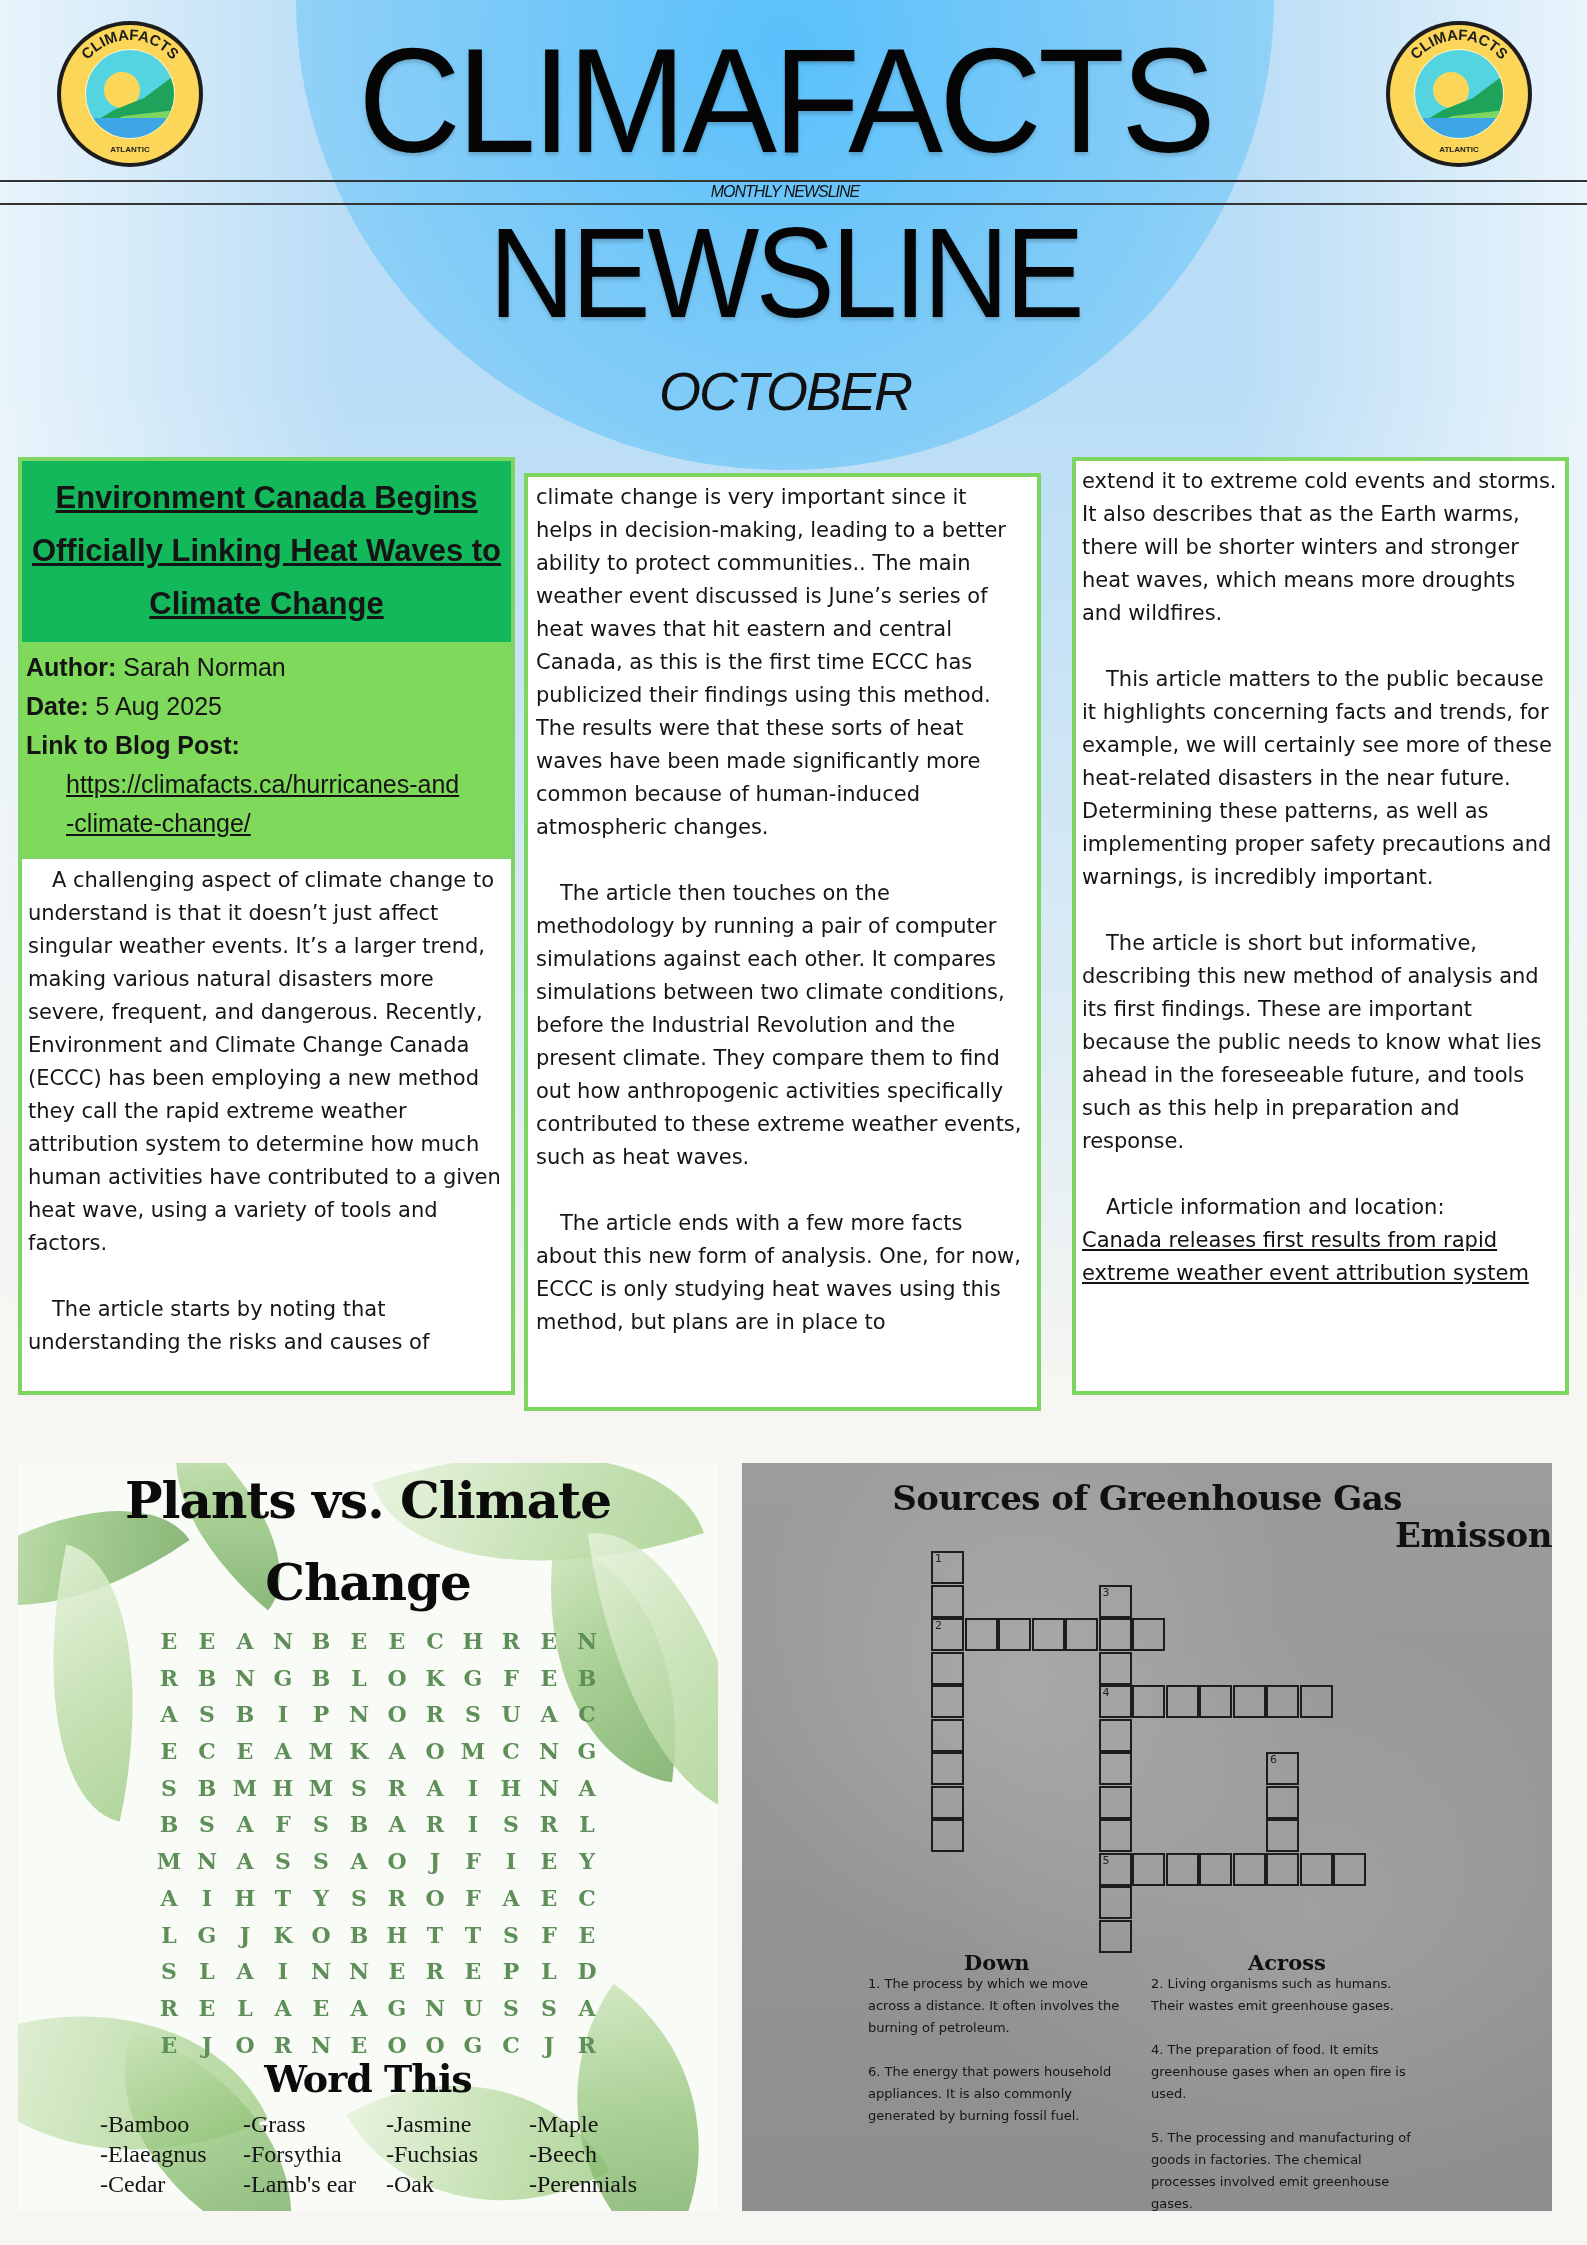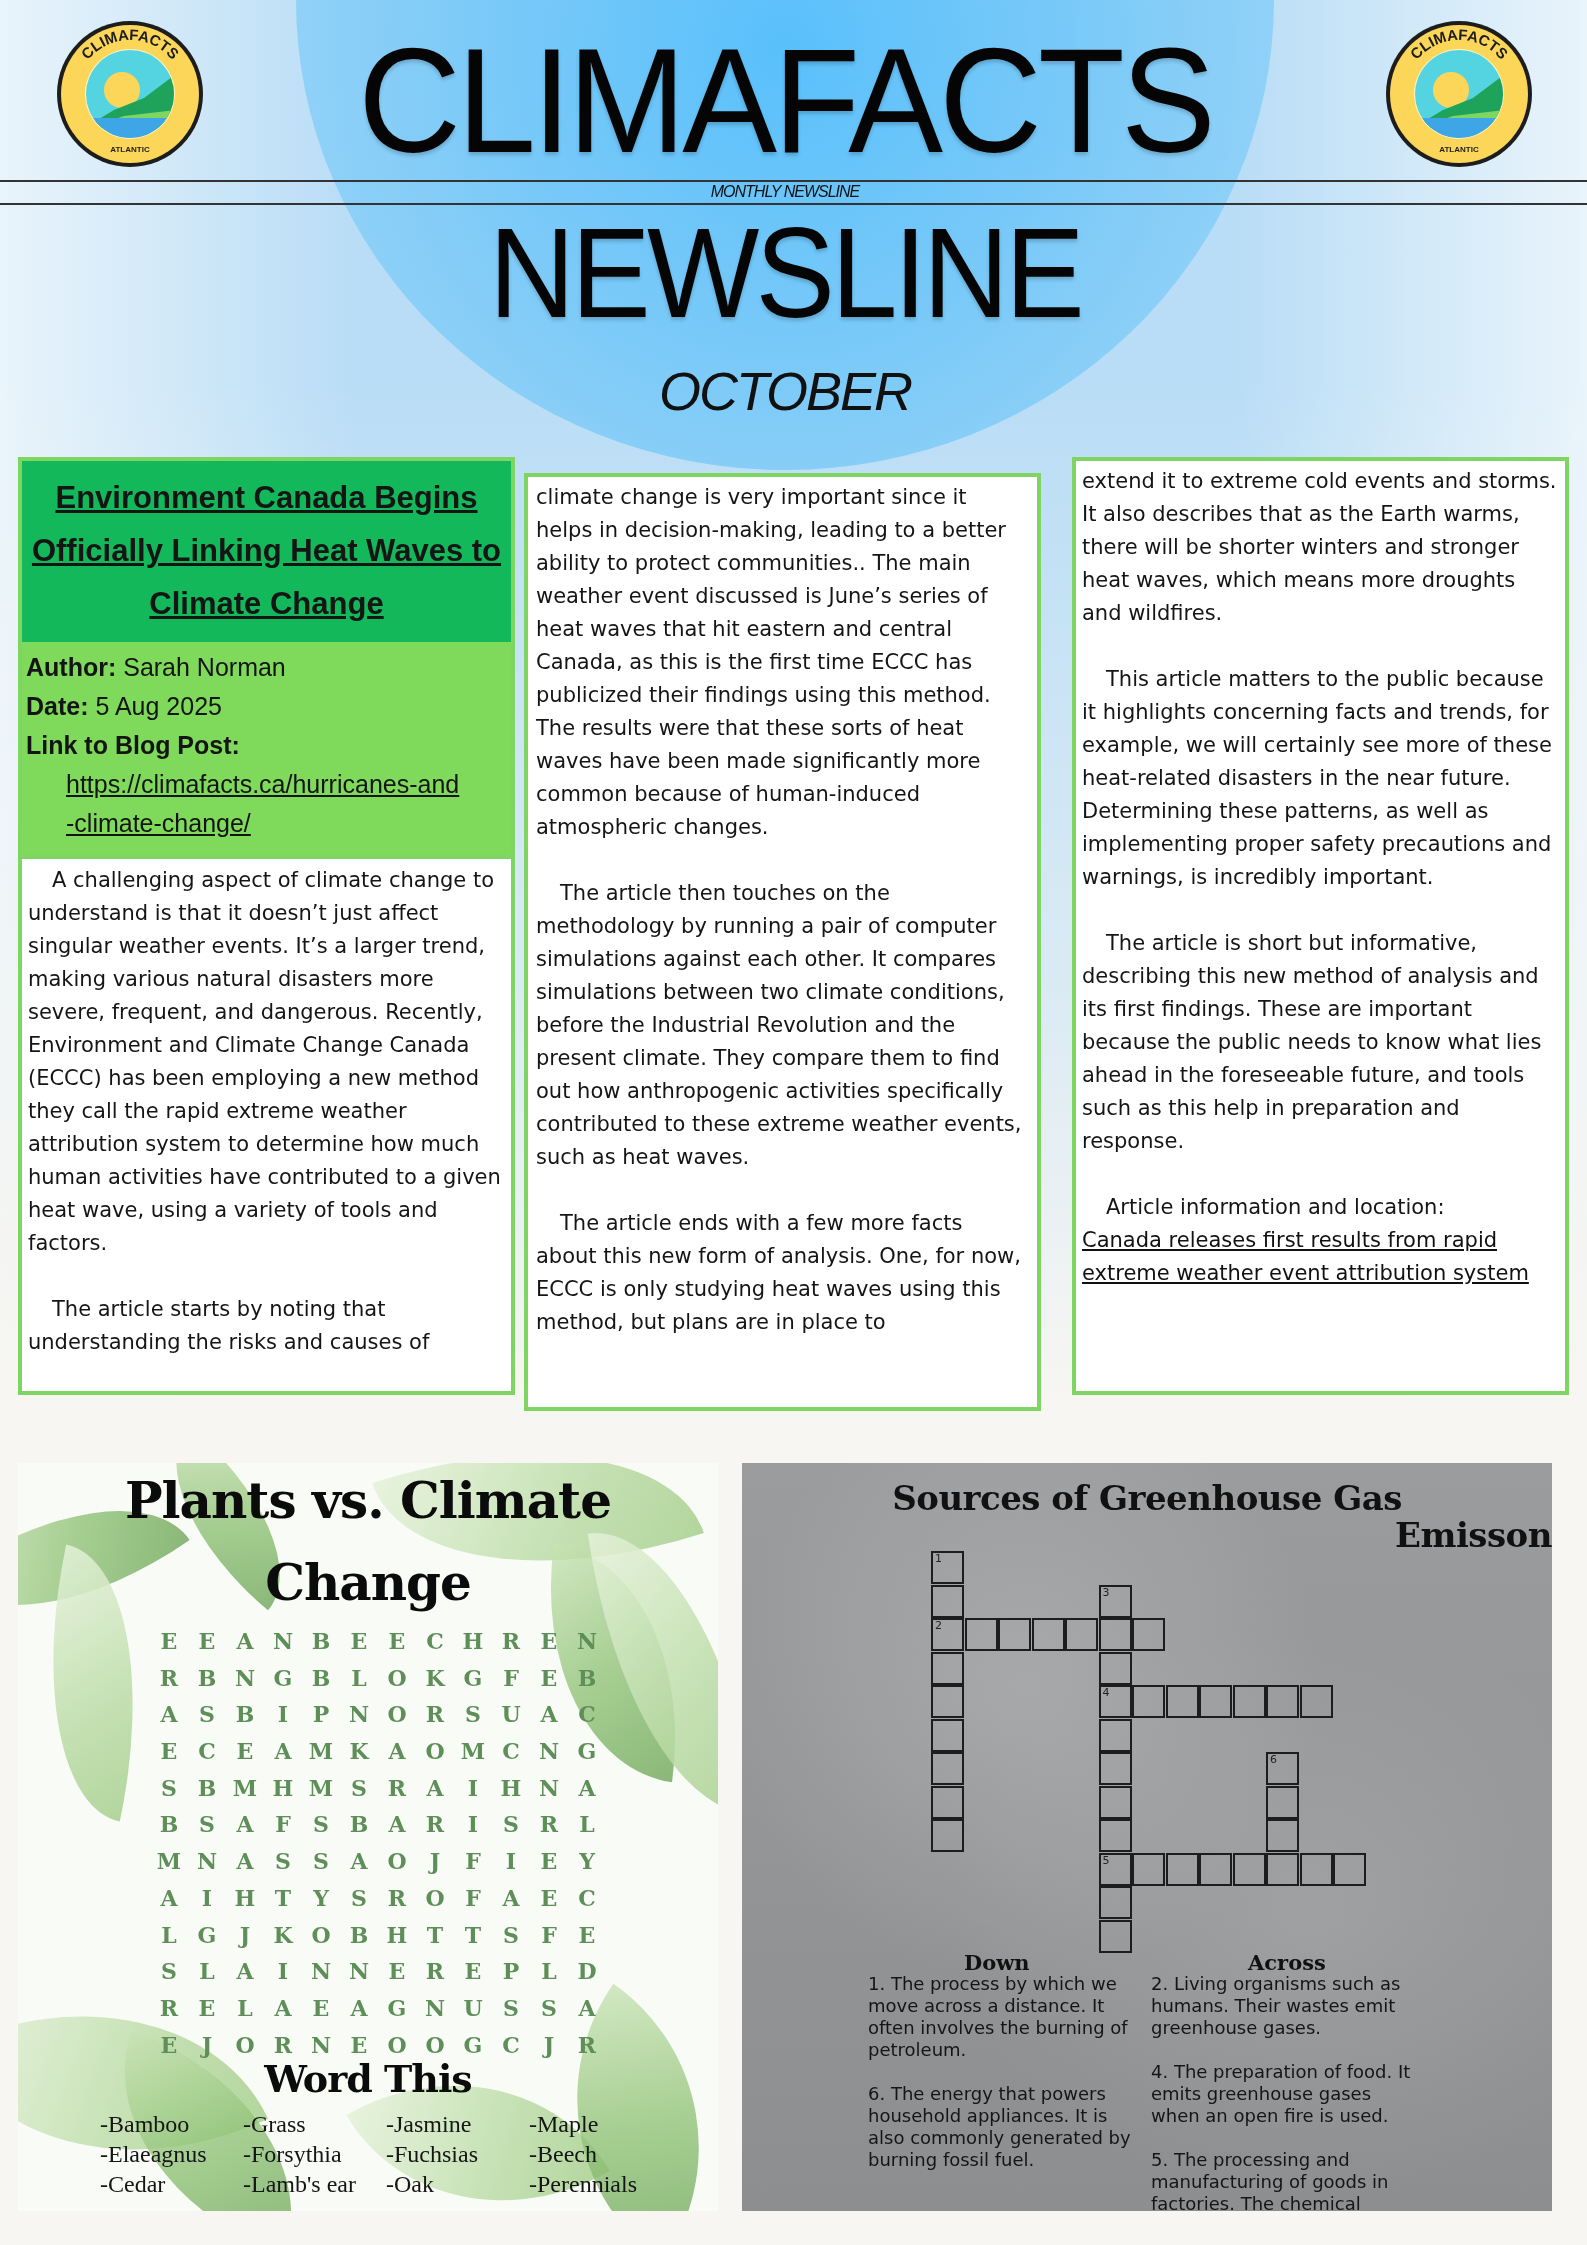--- a/index.html
+++ b/index.html
@@ -130,21 +130,21 @@
   .cw-title.l2 { top: 52px; text-align: right; }
   .cell {
     position: absolute; width: 33px; height: 33px; border: 2px solid #1d1d1d;
   }
   .cell .num { position: absolute; left: 2px; top: -1px; font-size: 11px; color: #222; font-family: "DejaVu Sans", sans-serif; }
   .clue-head {
     position: absolute; font-family: "DejaVu Serif", serif; font-weight: bold; font-size: 21px; color: #111;
   }
   .clues {
     position: absolute; width: 265px;
-    font-family: "DejaVu Sans", sans-serif; font-size: 18px; line-height: 22px; color: #151515;
+    font-family: "DejaVu Sans", sans-serif; font-size: 13px; line-height: 22px; color: #151515;
   }
   .clues p { margin-bottom: 22px; }
 </style>
 </head>
 <body>
 
 <div class="top-band"></div>
 <div class="sky-circle"></div>
 <div class="rule r1"></div>
 <div class="rule r2"></div>

